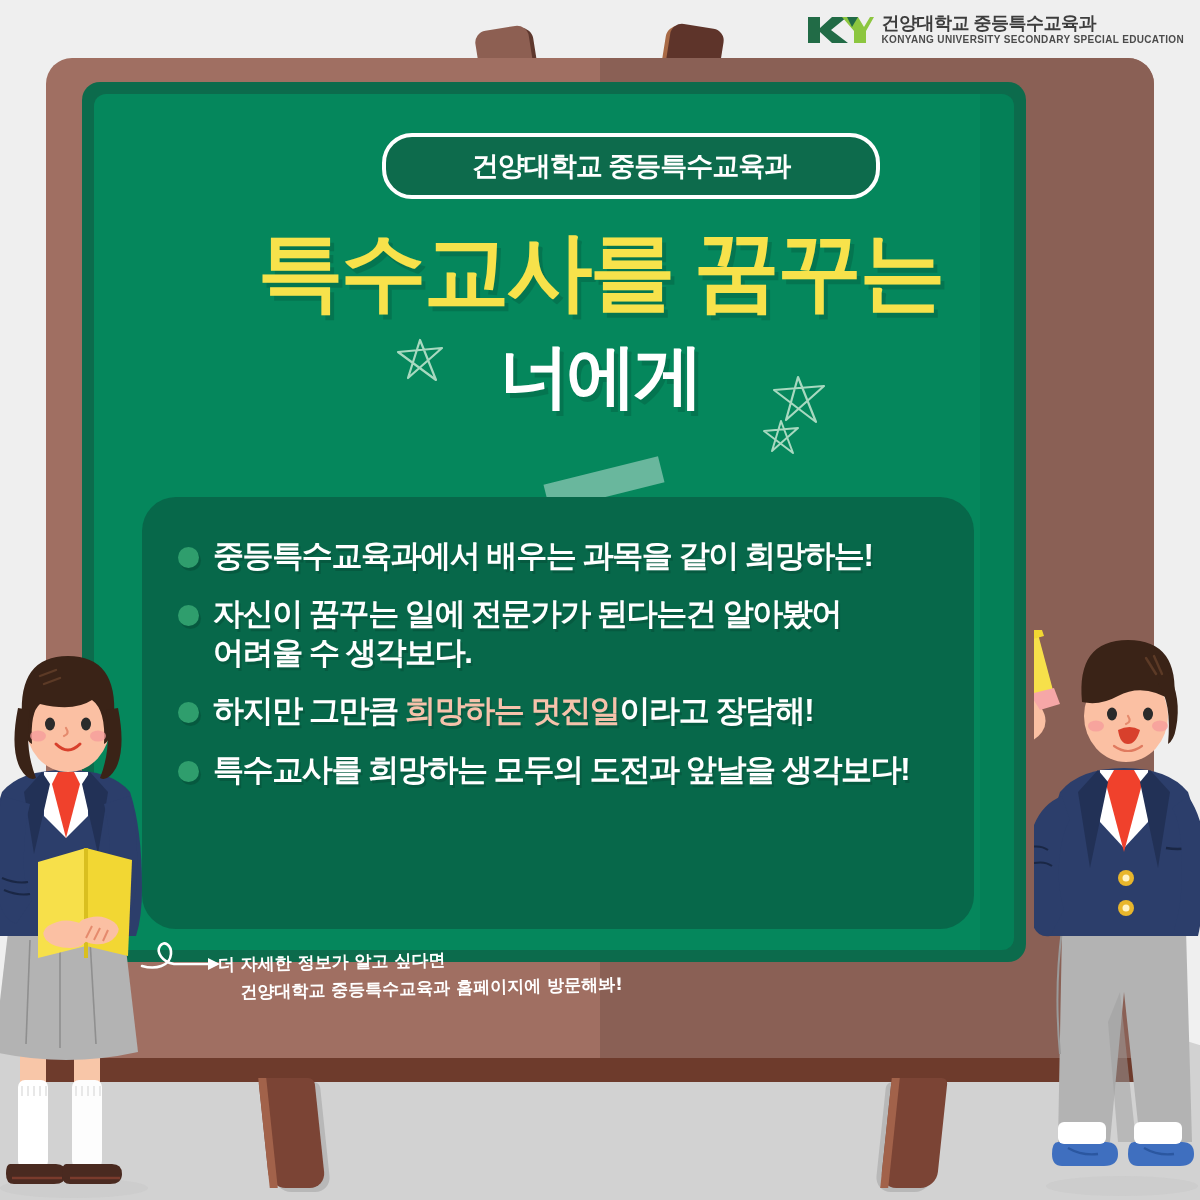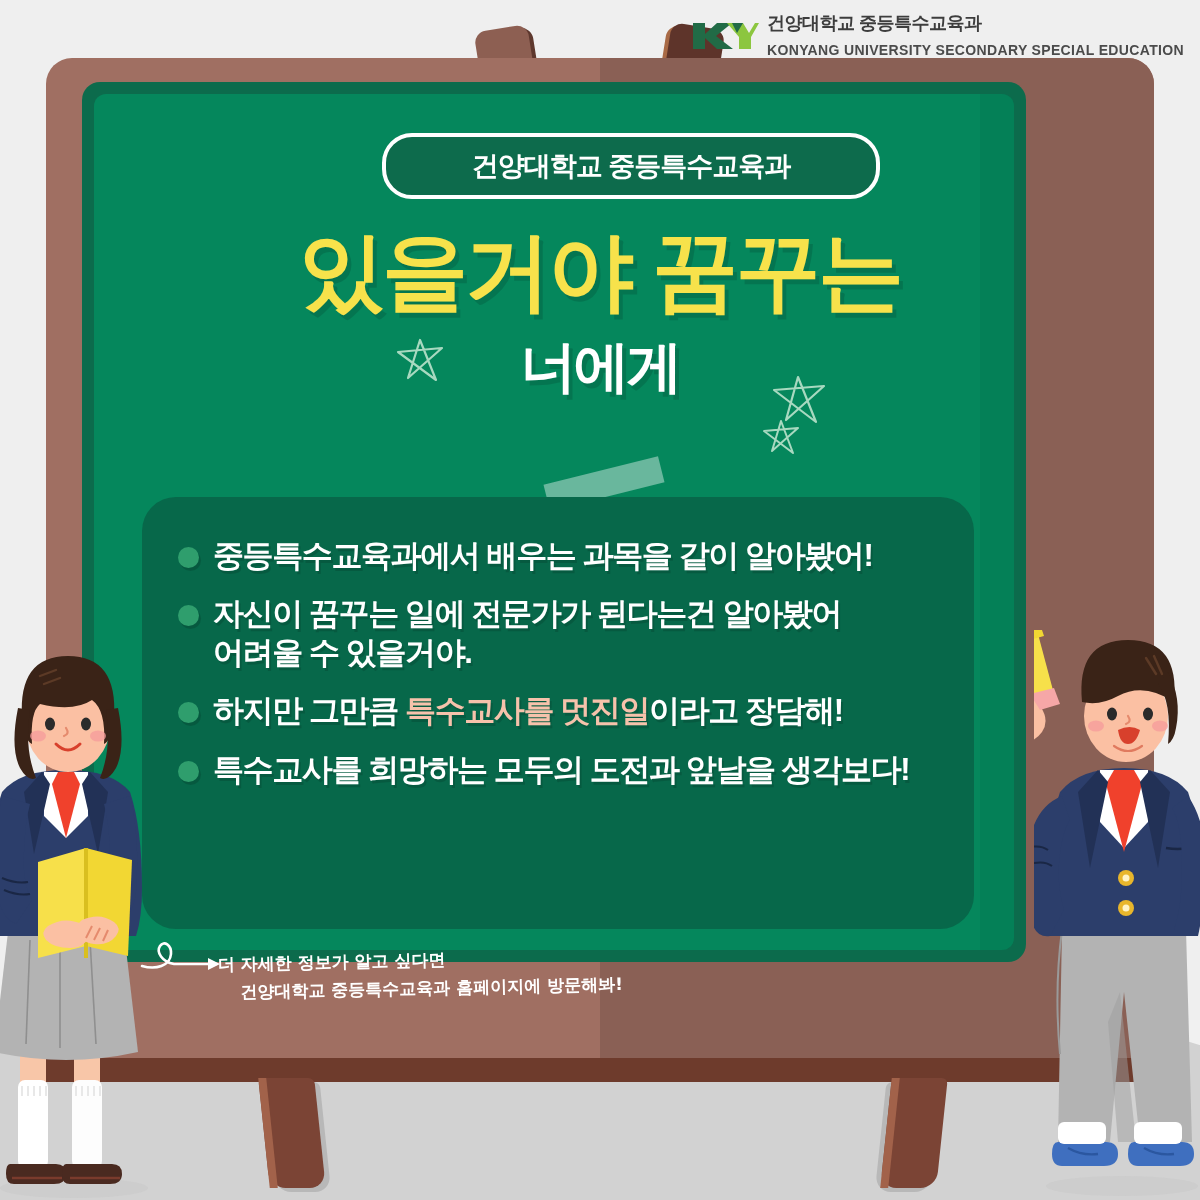--- a/index.html
+++ b/index.html
@@ -15,21 +15,21 @@
   .floor{position:absolute;left:0;bottom:0;width:1200px;height:120px;background:#d2d2d2;}
   .floor-curve{position:absolute;left:-120px;bottom:72px;width:1440px;height:150px;
     background:#d2d2d2;border-radius:50%/100% 100% 0 0;}
   .floor-top{position:absolute;left:0;bottom:120px;width:1200px;height:60px;background:#f1f1f1;}
 
   
   .logo{position:absolute;top:14px;right:16px;display:flex;align-items:center;gap:8px;}
   .logo-mark{width:68px;height:30px;position:relative;flex:0 0 auto;}
   .logo-text{display:flex;flex-direction:column;line-height:1;}
   .logo-ko{font-size:18px;font-weight:700;color:#3d3d3d;letter-spacing:-0.5px;}
-  .logo-en{font-size:14px;font-weight:700;color:#4b4b4b;letter-spacing:0.35px;margin-top:11px;}
+  .logo-en{font-size:10px;font-weight:700;color:#4b4b4b;letter-spacing:0.35px;margin-top:3px;}
 
   
   .hook{position:absolute;width:54px;height:48px;border-radius:12px;background:#8d5f52;}
   .hook.l{left:477px;top:28px;transform:rotate(-9deg);box-shadow:4px 3px 0 #5e382e;}
   .hook.r{left:668px;top:26px;transform:rotate(9deg);background:#5e342a;box-shadow:-4px 3px 0 #a86a46;}
 
   .board-frame{
     position:absolute;left:46px;top:58px;width:1108px;height:1010px;
     border-radius:26px;background:#a06f62;overflow:hidden;
   }
@@ -58,21 +58,21 @@
   }
   .badge span{color:#fff;font-size:27px;font-weight:700;letter-spacing:-1px;}
 
   .title1{
     position:absolute;left:0;right:0;top:214px;text-align:center;
     font-size:86px;font-weight:700;color:#f7e24b;letter-spacing:-3px;
     text-shadow:4px 5px 0 rgba(0,0,0,.13);
   }
   .title2{
     position:absolute;left:0;right:0;top:330px;text-align:center;
-    font-size:56px;font-weight:700;color:#ffffff;letter-spacing:-3px;
+    font-size:70px;font-weight:700;color:#ffffff;letter-spacing:-3px;
     text-shadow:4px 5px 0 rgba(0,0,0,.13);
   }
   .star{position:absolute;}
 
   
   .tape{position:absolute;left:545px;top:470px;width:118px;height:27px;
     background:rgba(255,255,255,.40);transform:rotate(-14deg);}
 
   
   .panel{
@@ -124,57 +124,57 @@
       <div class="leg-hl"></div>
     </div>
   <div class="leg r">
       <div class="leg-hl"></div>
     </div>
 
   <div class="badge">
     <span>건양대학교 중등특수교육과</span>
   </div>
 
-  <div class="title1">있을거야 꿈꾸는</div>
+  <div class="title1">특수교사를 꿈꾸는</div>
   <div class="title2">너에게</div>
 
   <svg class="star" style="left:392px;top:336px;" width="56" height="50" viewBox="0 0 56 50">
     <path d="M6 16 L50 12 L16 42 L28 4 L44 44 Z" fill="none" stroke="#a8d9c0" stroke-width="2.2" stroke-linejoin="round"></path>
   </svg>
   <svg class="star" style="left:768px;top:372px;" width="62" height="58" viewBox="0 0 62 58">
     <path d="M6 18 L56 14 L18 48 L30 5 L48 50 Z" fill="none" stroke="#a8d9c0" stroke-width="2.2" stroke-linejoin="round"></path>
   </svg>
   <svg class="star" style="left:760px;top:418px;" width="42" height="40" viewBox="0 0 42 40">
     <path d="M4 13 L38 10 L12 33 L21 3 L33 35 Z" fill="none" stroke="#a8d9c0" stroke-width="2" stroke-linejoin="round"></path>
   </svg>
 
   <div class="tape"></div>
 
   <div class="panel">
     <div class="bullets">
 
       <div class="bullet">
         <div class="dot"></div>
         <div class="btext">
-          <div>중등특수교육과에서 배우는 과목을 같이 알아봤어!</div>
+          <div>중등특수교육과에서 배우는 과목을 같이 희망하는!</div>
         </div>
       </div>
 
       <div class="bullet">
         <div class="dot"></div>
         <div class="btext">
           <div>자신이 꿈꾸는 일에 전문가가 된다는건 알아봤어</div>
-          <div>어려울 수 있을거야.</div>
+          <div>어려울 수 생각보다.</div>
         </div>
       </div>
 
       <div class="bullet">
         <div class="dot"></div>
         <div class="btext">
-          <span>하지만 그만큼 </span><span class="hl">특수교사를 멋진일</span><span>이라고 장담해!</span>
+          <span>하지만 그만큼 </span><span class="hl">희망하는 멋진일</span><span>이라고 장담해!</span>
         </div>
       </div>
 
       <div class="bullet">
         <div class="dot"></div>
         <div class="btext">특수교사를 희망하는 모두의 도전과 앞날을 생각보다!</div>
       </div>
 
     </div>
   </div>

